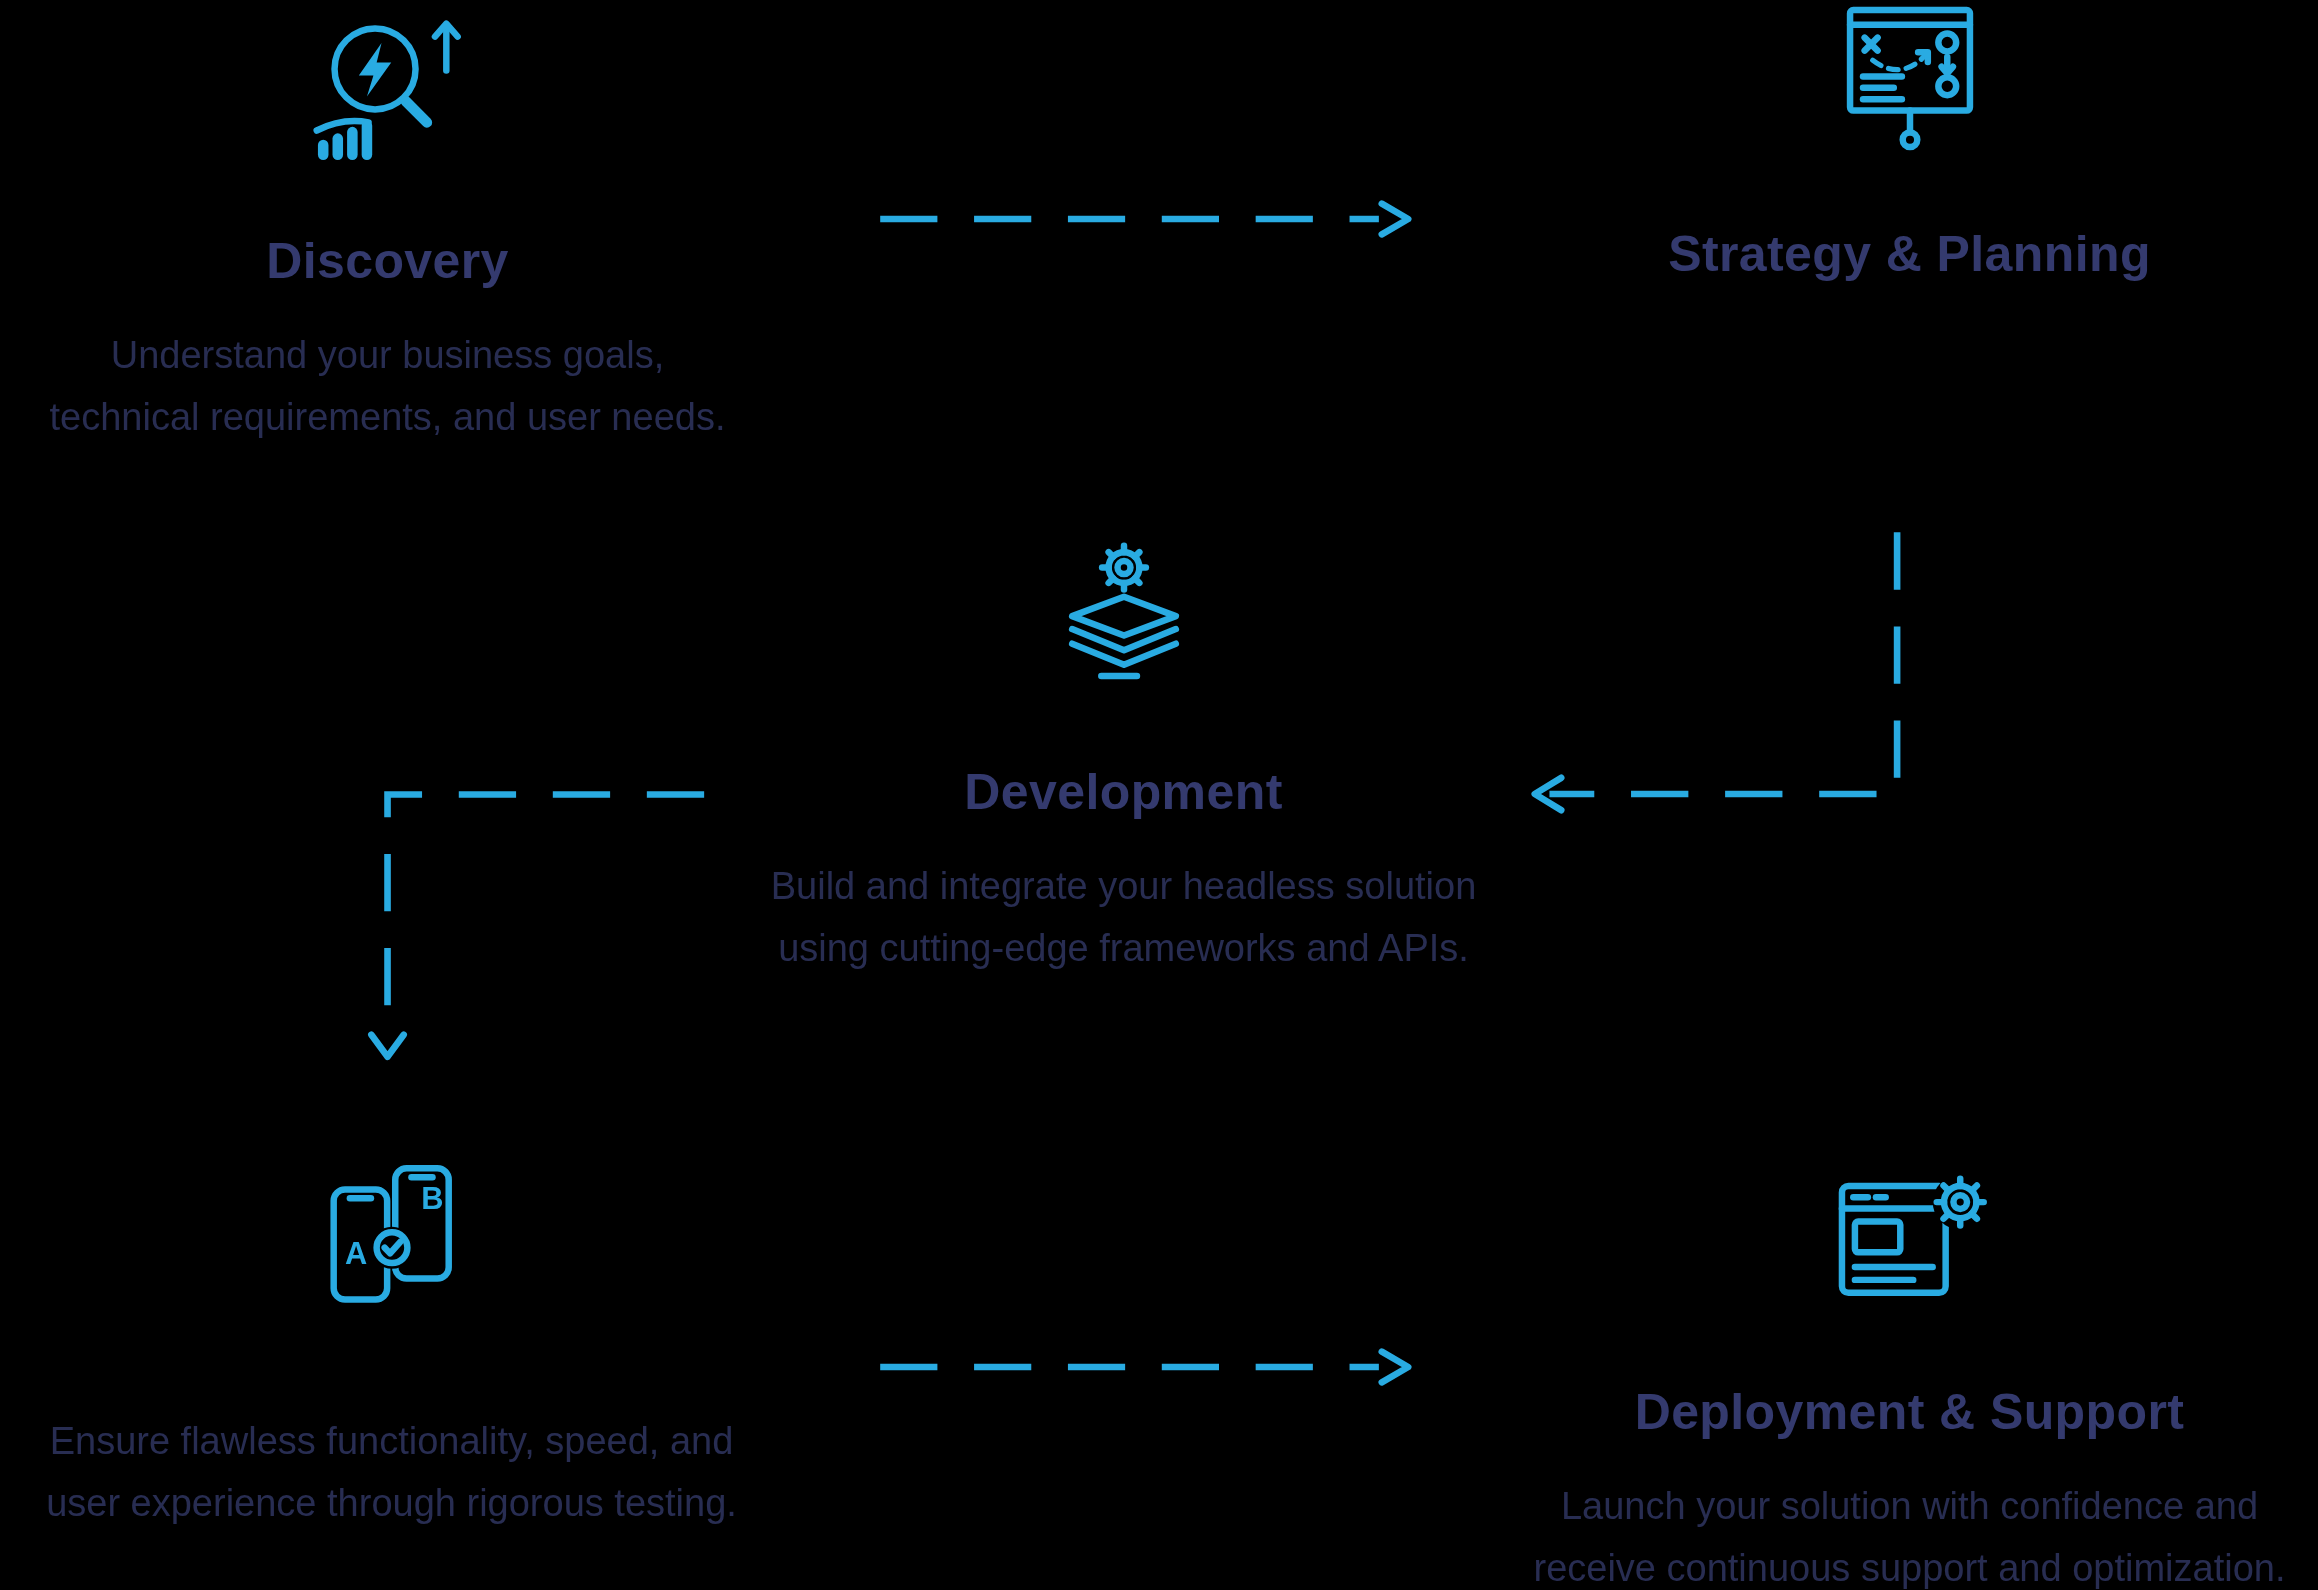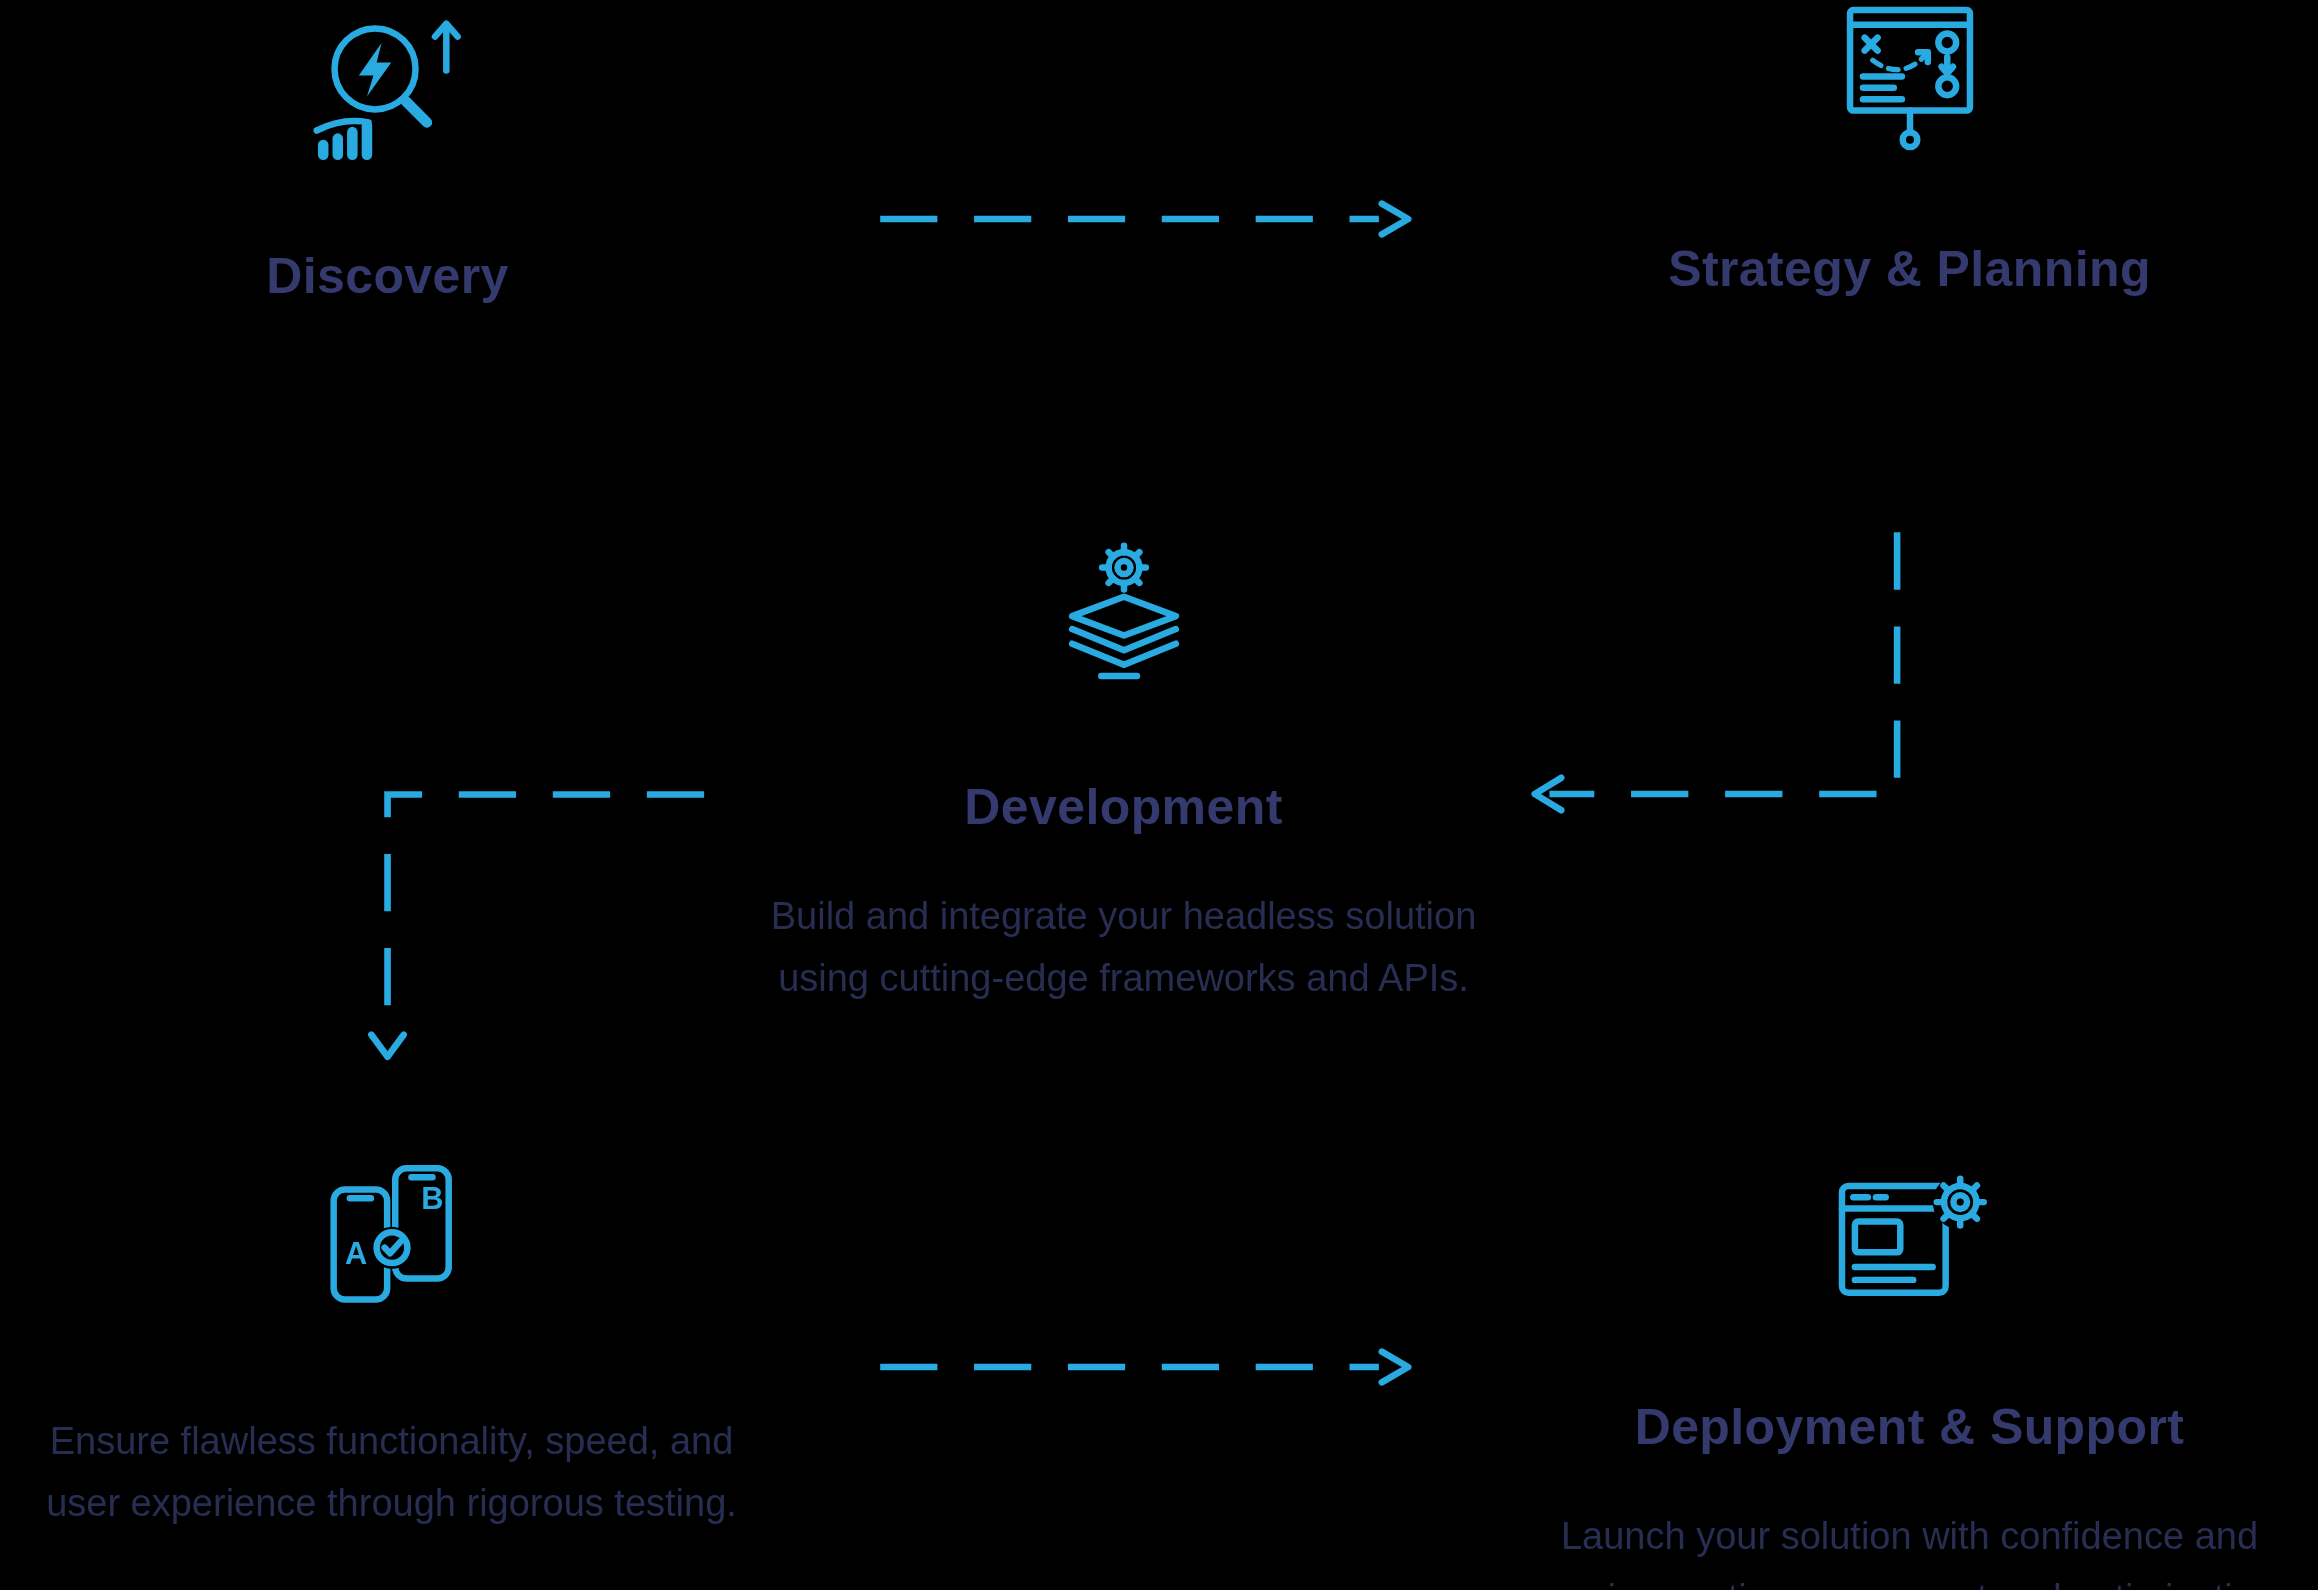--- a/index.html
+++ b/index.html
@@ -26,21 +26,21 @@
     text-align: center;
   }
   .step .icon {
     width: 162px;
     height: 162px;
     margin-bottom: 59px;
     flex: 0 0 auto;
   }
   .step .icon svg { width: 100%; height: 100%; display: block; }
   .step h2.title {
-    margin: 16px;
+    margin: 1px;
     font-size: 50px;
     line-height: 60px;
     font-weight: bold;
     color: #343A6E;
     letter-spacing: 0.4px;
   }
   .step p.desc {
     margin: 32px 0 0 0;
     font-size: 38px;
     line-height: 62px;
@@ -112,20 +112,22 @@
         <path class="ic-thick" d="M10 90 L10 84"></path>
         <path class="ic-thick" d="M19 90 L19 80"></path>
         <path class="ic-thick" d="M28 90 L28 76"></path>
         <path class="ic-thick" d="M37 90 L37 72"></path>
 
         <path class="ic" d="M86 38 L86 10"></path>
         <path class="ic" d="M79 17 L86 9 L93 17"></path>
       </svg>
     </div>
     <h2 class="title">Discovery</h2>
+    <p class="desc">Understand your business goals,
+technical requirements, and user needs.</p>
   </div>
 
   <div class="step" style="left:1432px; top:1.5px;">
     <div class="icon">
       <svg viewBox="0 0 100 100">
 
         <rect class="ic" x="13" y="5" width="74" height="62" rx="2"></rect>
         <path class="ic" d="M13 14 L87 14"></path>
 
         <path class="ic" d="M22 22 L30 30"></path>

